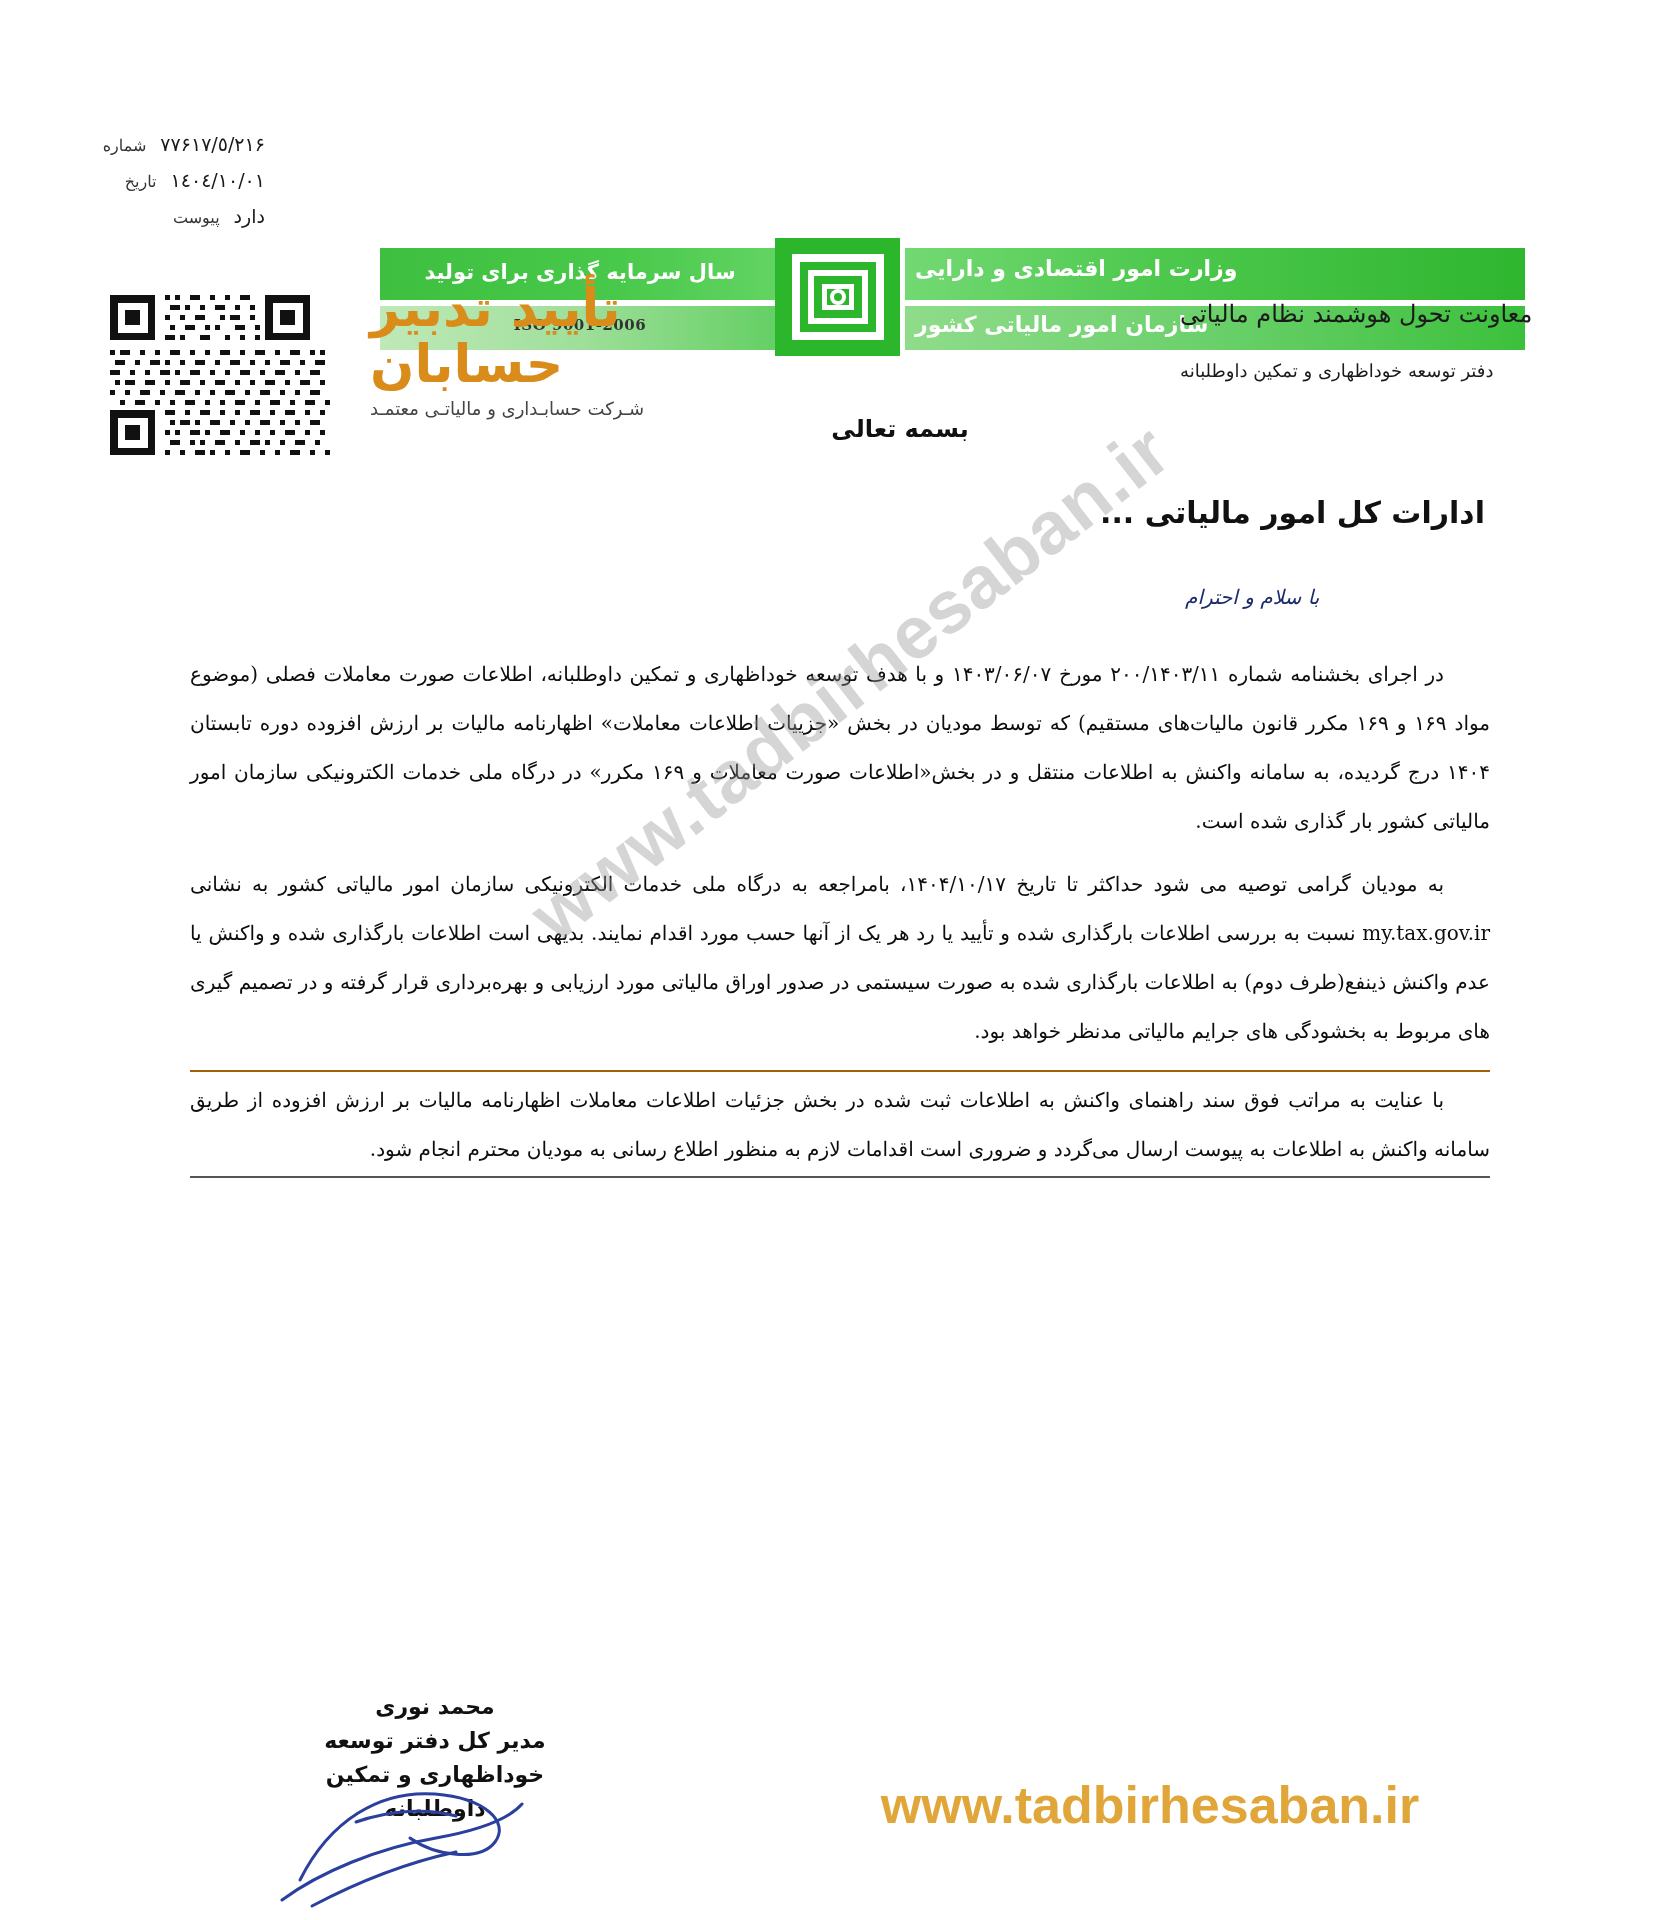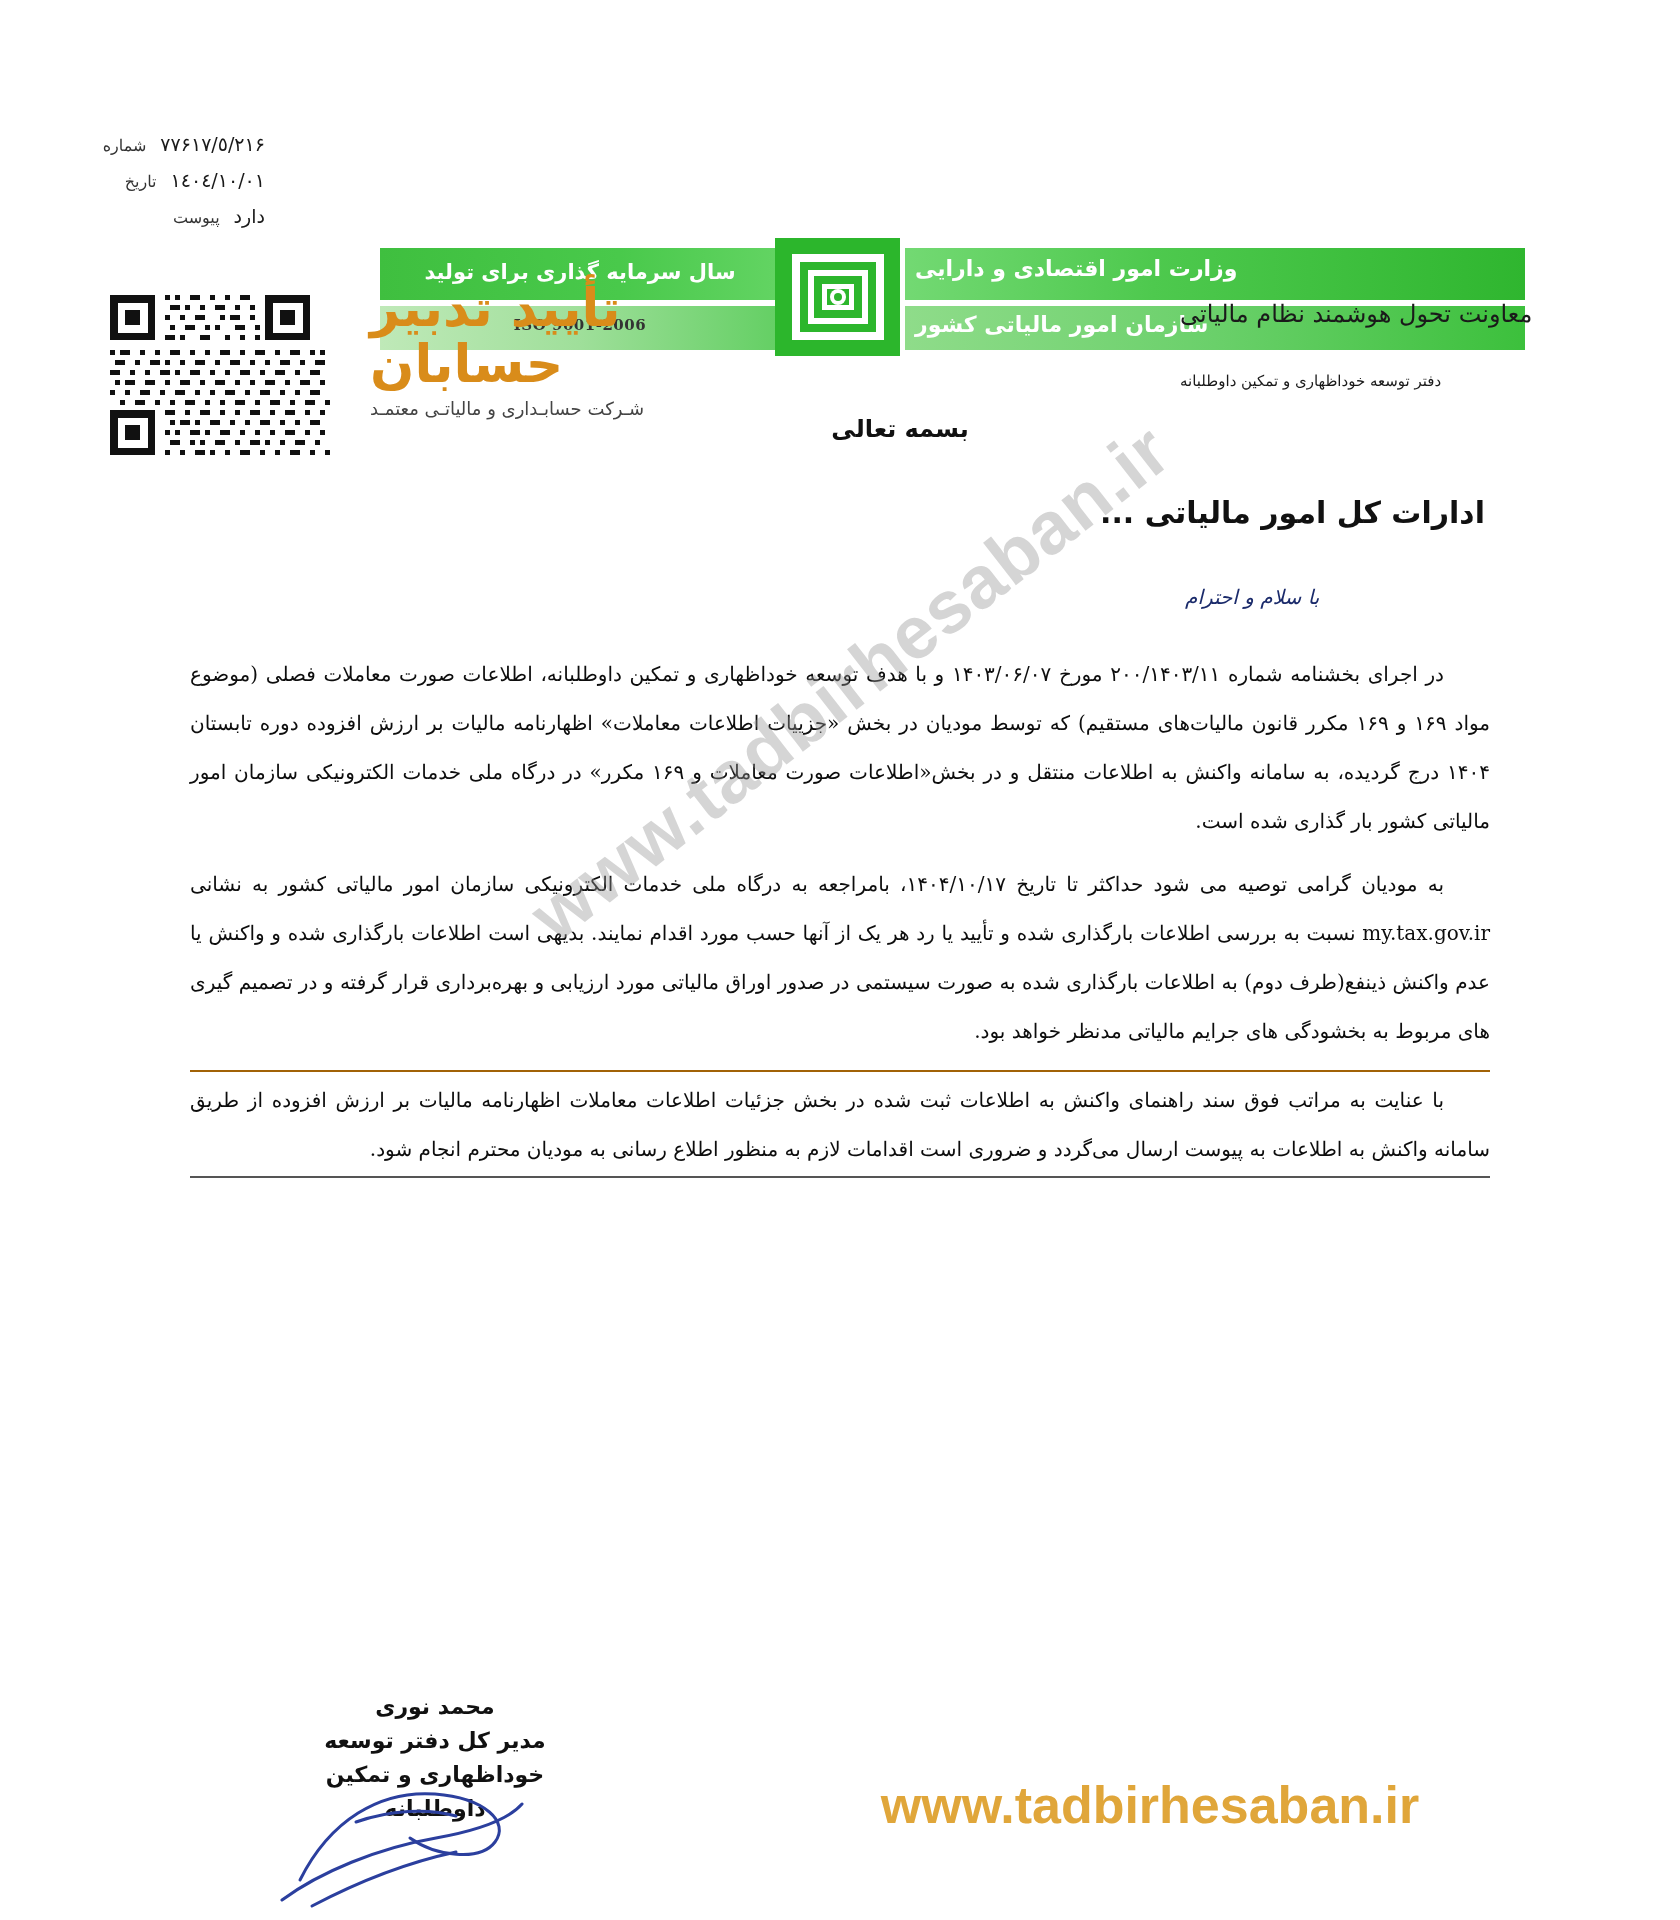--- a/index.html
+++ b/index.html
@@ -185,21 +185,21 @@
     position: absolute;
     left: 1180px;
     width: 420px;
     text-align: left;
     direction: rtl;
     font-size: 24px;
     color: #1a1a1a;
     font-family: "DejaVu Serif", "Liberation Serif", serif;
   }
   .dept1 { top: 300px; }
-  .dept2 { top: 360px; font-size: 15px; margin-top: 12px; }
+  .dept2 { top: 360px; font-size: 18px; }
 
   .besmeh {
     position: absolute;
     top: 415px;
     left: 790px;
     width: 220px;
     text-align: center;
     font-size: 24px;
     font-weight: bold;
   }

